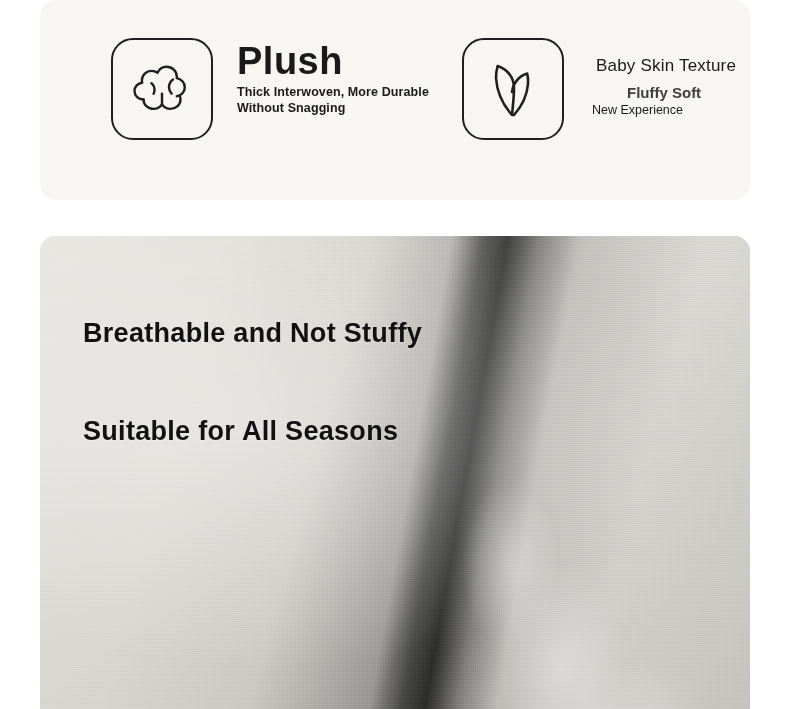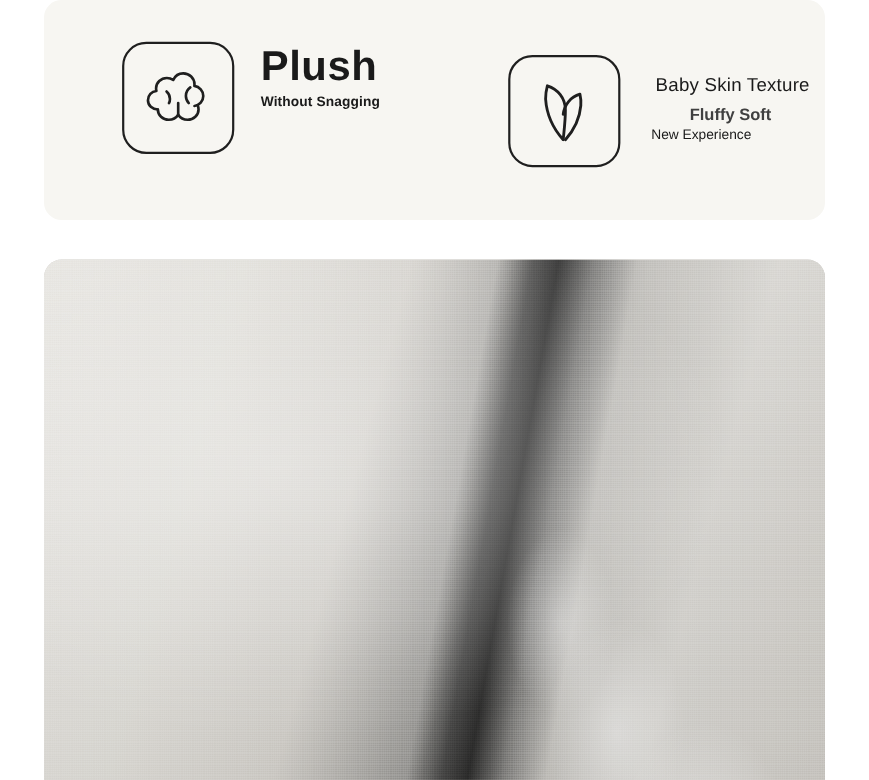--- a/index.html
+++ b/index.html
@@ -34,21 +34,21 @@
     box-sizing: border-box;
   }
 
   .feature {
     position: absolute;
     display: flex;
     align-items: flex-start;
   }
 
   .feature-left  { left: 38px; top: 38px; padding-left: 33px; }
-  .feature-right { left: 408px; top: 50px; padding-left: 14px; }
+  .feature-right { left: 408px; top: 38px; padding-left: 14px; }
 
   .icon-box {
     width: 102px;
     height: 102px;
     border: 2px solid #1f1f1f;
     border-radius: 22px;
     box-sizing: border-box;
     display: flex;
     align-items: center;
     justify-content: center;
@@ -193,20 +193,21 @@
         <svg width="66" height="52" viewBox="0 0 66 52" fill="none" xmlns="http://www.w3.org/2000/svg" aria-hidden="true">
           <path d="M14.5 36.5c-5 0-9-3.6-9-8.4 0-4.4 3.3-8 7.7-8.4-.2-.8-.3-1.6-.3-2.4 0-5.2 4.4-9.4 9.8-9.4 2.2 0 4.2.7 5.8 1.8C30.2 6 33.6 3.7 37.6 3.7c5.6 0 10.2 4.4 10.2 9.9 0 .5 0 1-.1 1.5 4.6.7 8.1 4.5 8.1 9.1 0 4.6-3.5 8.4-8 9.1" stroke="#1f1f1f" stroke-width="2.4" stroke-linecap="round" stroke-linejoin="round"></path>
           <path d="M14.5 36.5c0 5.2 4.4 9.4 9.9 9.4 3.6 0 6.8-1.8 8.6-4.6 1.8 2.8 5 4.6 8.6 4.6 5.4 0 9.9-4.2 9.9-9.4 0-1.4-.3-2.7-.9-3.9" stroke="#1f1f1f" stroke-width="2.4" stroke-linecap="round" stroke-linejoin="round"></path>
           <path d="M33 41.3V30.6" stroke="#1f1f1f" stroke-width="2.4" stroke-linecap="round"></path>
           <path d="M22.4 20.2c1.9 1.6 3.1 4 3.1 6.7 0 1.4-.3 2.7-.9 3.9" stroke="#1f1f1f" stroke-width="2.4" stroke-linecap="round"></path>
           <path d="M44 16.5c-2.4 1.7-4 4.5-4 7.7 0 2.5 1 4.8 2.6 6.5" stroke="#1f1f1f" stroke-width="2.4" stroke-linecap="round"></path>
         </svg>
       </div>
       <div class="feature-text">
         <p class="feature-title">Plush</p>
+        <p class="feature-sub">Thick Interwoven, More Durable</p>
         <p class="feature-sub">Without Snagging</p>
       </div>
     </div>
 
     <div class="feature feature-right">
       <div class="icon-box">
         <svg width="60" height="62" viewBox="0 0 60 62" fill="none" xmlns="http://www.w3.org/2000/svg" aria-hidden="true">
           <path d="M29 57C20 47 14 35 13 20c0-4 .5-8 1.6-12C24 11 31 19 31 30c0 9-1 17-2 27z" stroke="#1f1f1f" stroke-width="2.6" stroke-linecap="round" stroke-linejoin="round"></path>
           <path d="M31 57c8-9 13-19 14-31 .3-3.6 0-7-.8-10.4C36 18 30 25 29 34" stroke="#1f1f1f" stroke-width="2.6" stroke-linecap="round" stroke-linejoin="round"></path>
         </svg>
@@ -218,15 +219,19 @@
       </div>
     </div>
 
   </div>
 
   <div class="hero">
     <div class="hero-photo"></div>
     <div class="hero-texture"></div>
     <div class="hero-vignette"></div>
 
+    <div class="hero-headlines">
+      <p class="hero-line">Breathable and Not Stuffy</p>
+      <p class="hero-line second">Suitable for All Seasons</p>
+    </div>
   </div>
 
 </div>
 
 </body></html>

